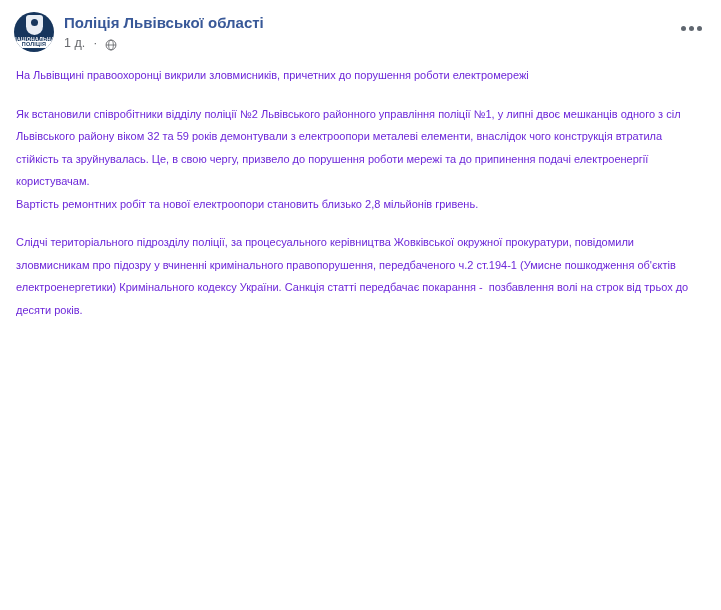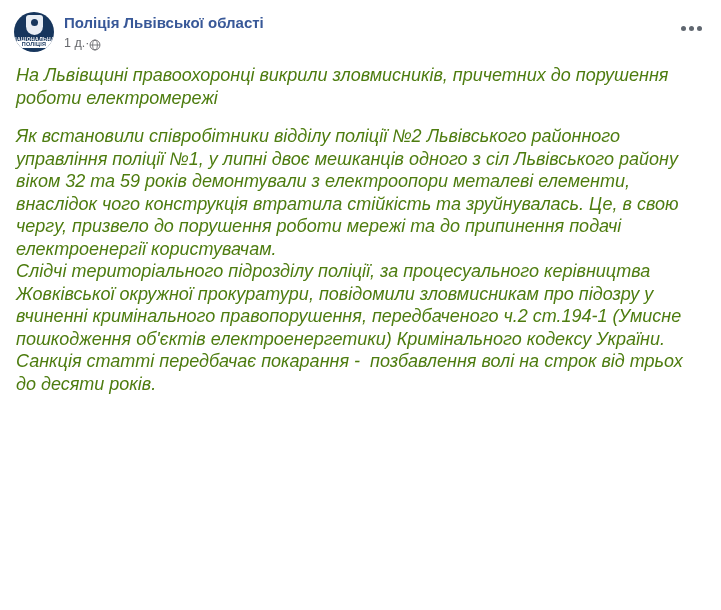--- a/index.html
+++ b/index.html
@@ -102,21 +102,21 @@
   }
   .page-name {
     font-size: 15px;
     font-weight: bold;
     color: #385898;
     line-height: 20px;
   }
   .meta-row {
     display: flex;
     align-items: center;
-    gap: 0;
+    gap: 8px;
     margin-top: 2px;
   }
   .meta-time {
     font-size: 12.5px;
     color: #65676b;
     line-height: 16px;
   }
   .meta-dot {
     font-size: 12.5px;
     color: #65676b;
@@ -144,24 +144,23 @@
     width: 5px;
     height: 5px;
     border-radius: 50%;
     background: #606770;
     display: block;
   }
 
   
   .post-body {
     padding: 8px 2px 0 2px;
-    font-size: 18px;
+    font-size: 11px;
     line-height: 22.5px;
-    color: #4d7c0f;
-    font-style: italic;
+    color: #6d28d9;
   }
   .post-body p {
     margin: 0 0 16px 0;
     white-space: pre-wrap;
   }
   .post-body p.tight {
     margin-bottom: 0;
   }
   .post-body p:last-child {
     margin-bottom: 0;
@@ -200,16 +199,17 @@
     <div class="more-btn">
       <i></i>
       <i></i>
       <i></i>
     </div>
   </div>
 
   <div class="post-body">
     <p>На Львівщині правоохоронці викрили зловмисників, причетних до порушення роботи електромережі</p>
     <p class="tight">Як встановили співробітники відділу поліції №2 Львівського районного управління поліції №1, у липні двоє мешканців одного з сіл Львівського району віком 32 та 59 років демонтували з електроопори металеві елементи, внаслідок чого конструкція втратила стійкість та зруйнувалась. Це, в свою чергу, призвело до порушення роботи мережі та до припинення подачі електроенергії користувачам.</p>
+    <p>Вартість ремонтних робіт та нової електроопори становить близько 2,8 мільйонів гривень.</p>
     <p>Слідчі територіального підрозділу поліції, за процесуального керівництва Жовківської окружної прокуратури, повідомили зловмисникам про підозру у вчиненні кримінального правопорушення, передбаченого ч.2 ст.194-1 (Умисне пошкодження об'єктів електроенергетики) Кримінального кодексу України. Санкція статті передбачає покарання -  позбавлення волі на строк від трьох до десяти років.</p>
   </div>
 
 </div>
 
 </body></html>

